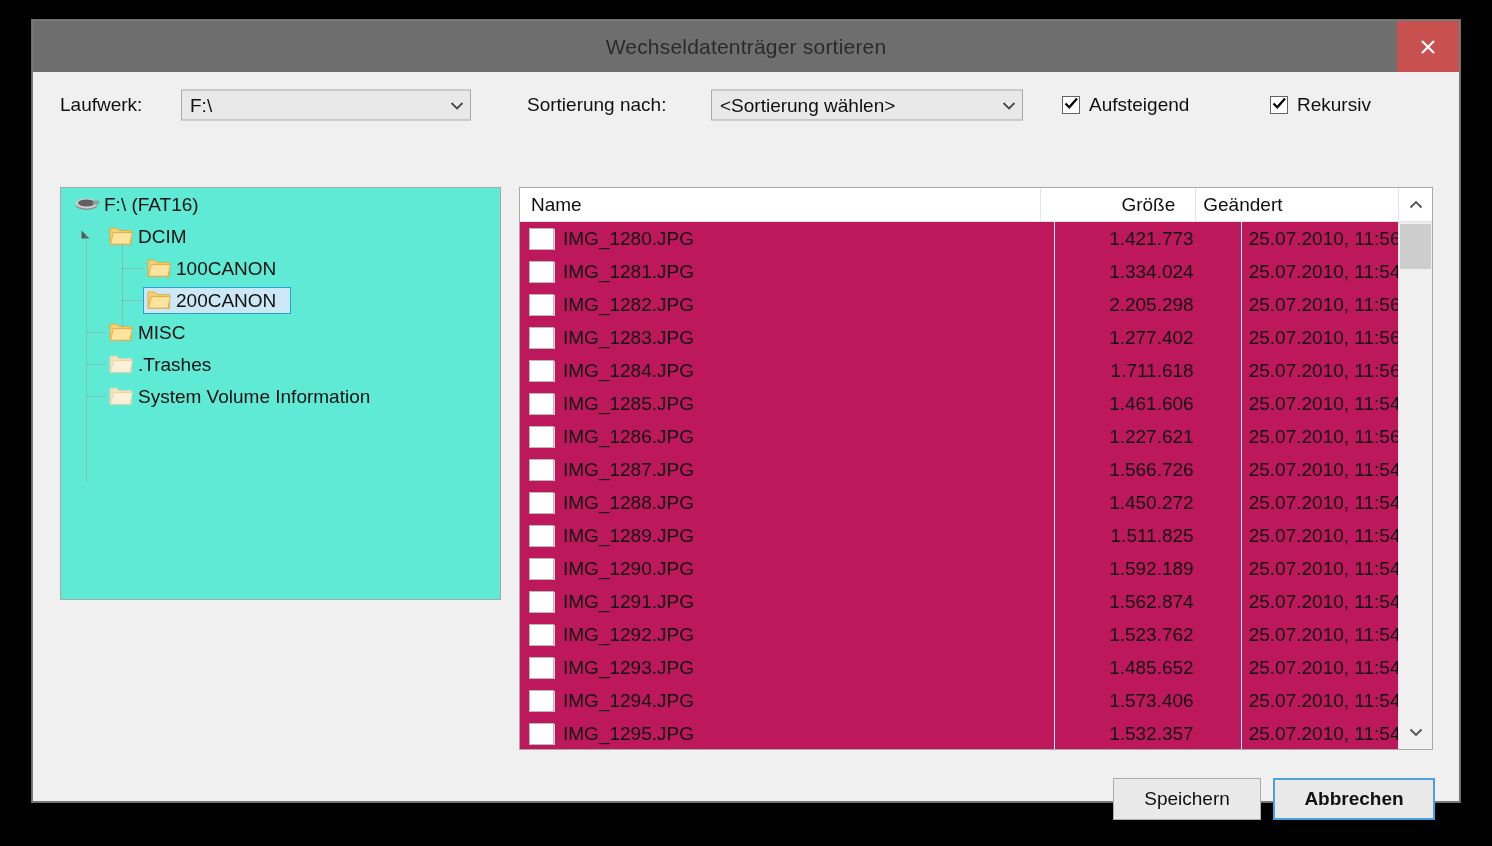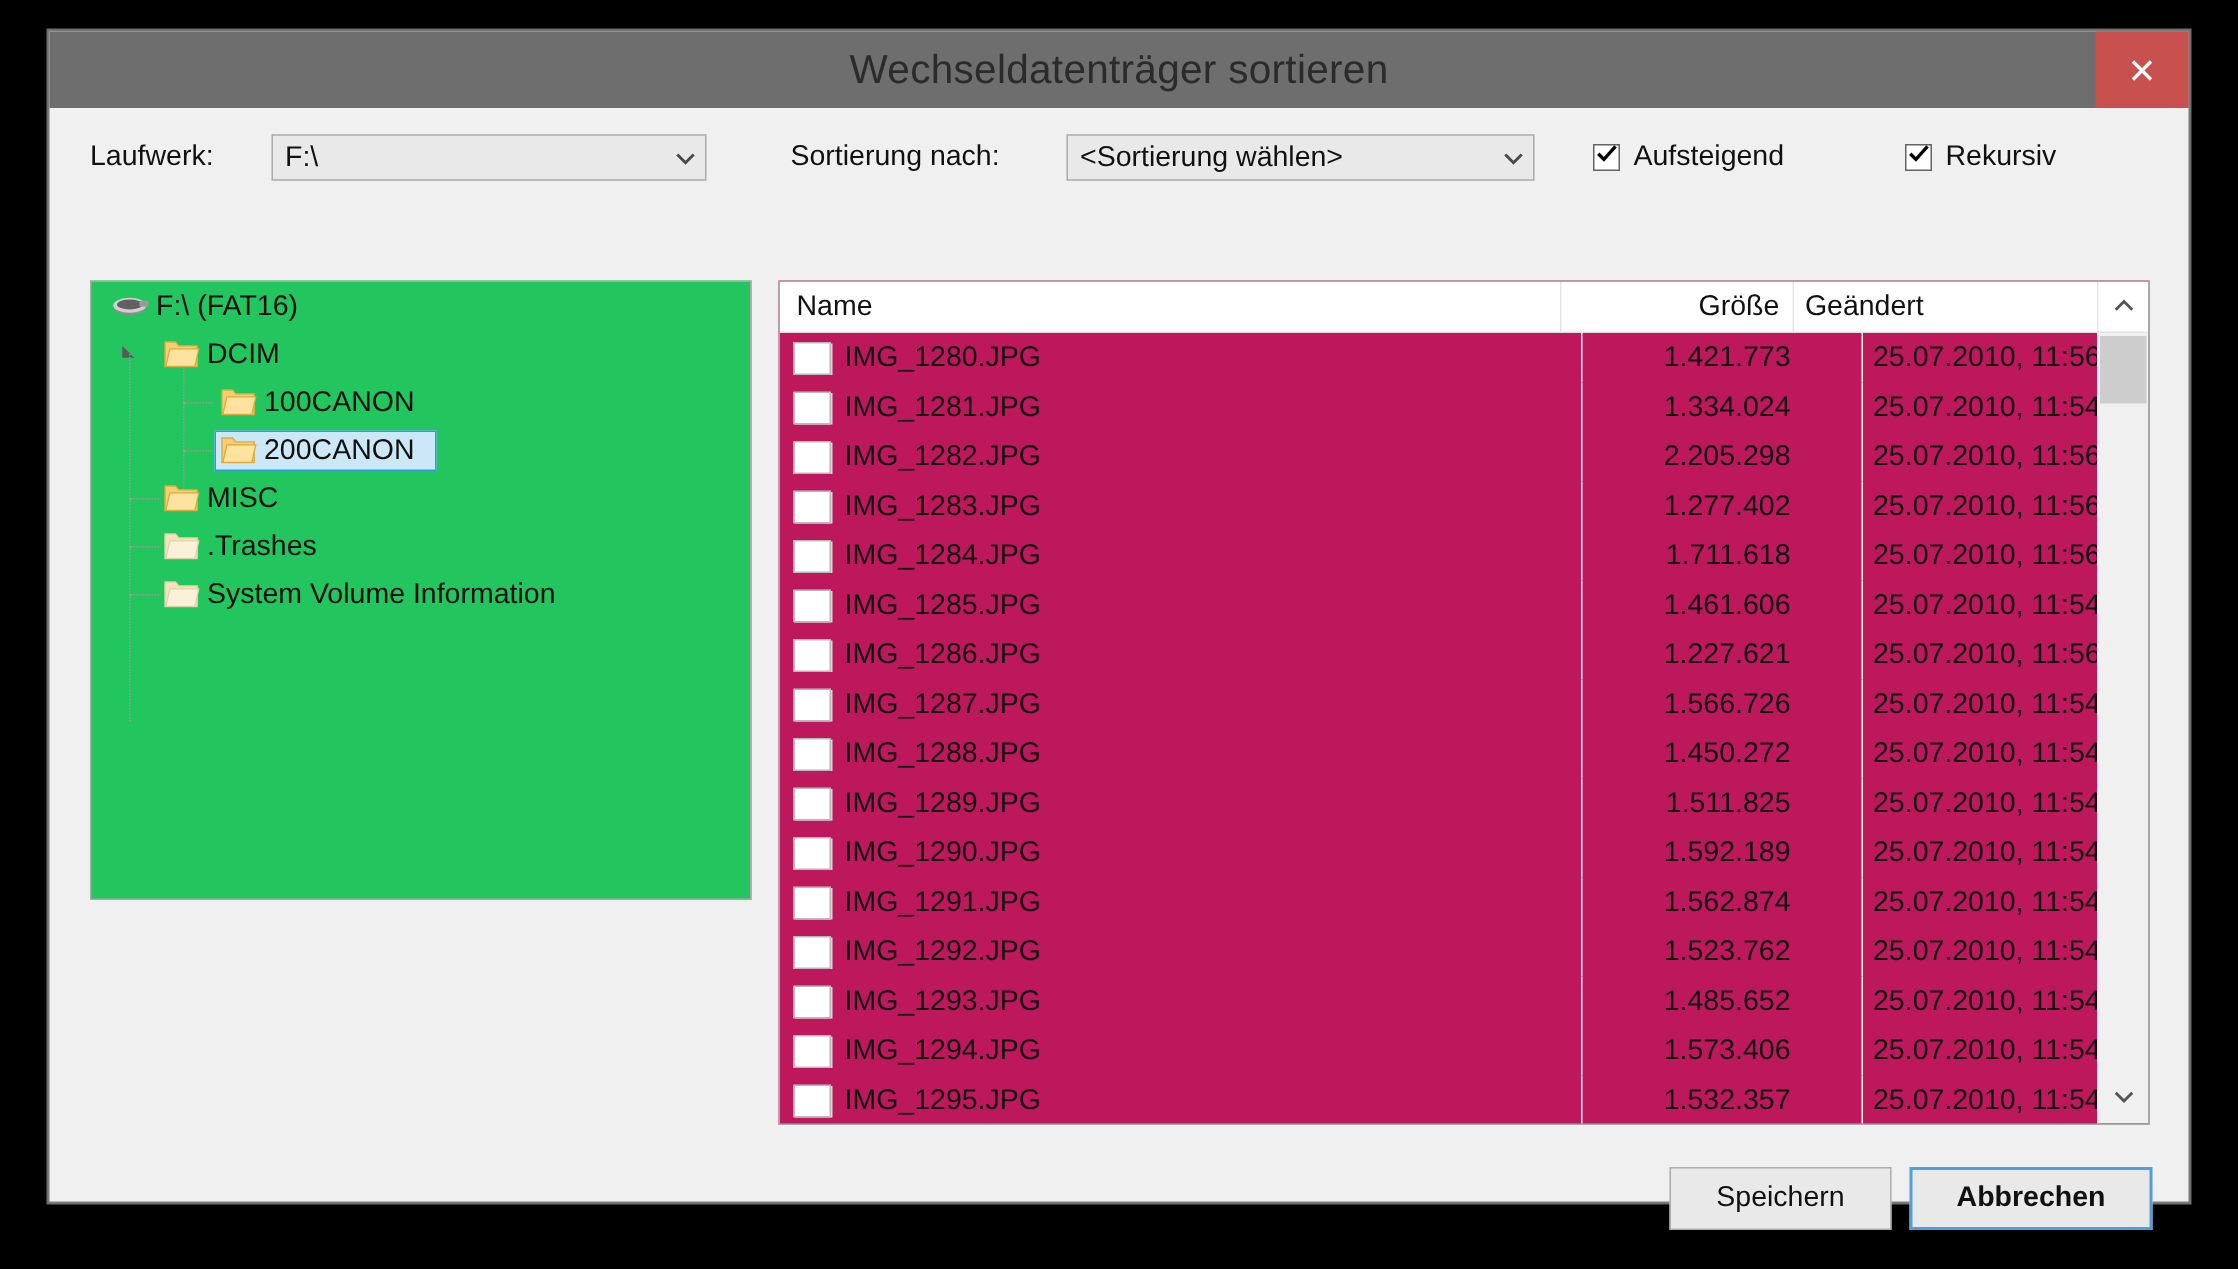--- a/index.html
+++ b/index.html
@@ -25,21 +25,21 @@
   #titlebar {
     position: relative;
     height: 51px;
     background: #6e6e6e;
     display: flex;
     align-items: center;
     justify-content: center;
   }
   #title-text {
     color: #2b2b2b;
-    font-size: 27px;
+    font-size: 21px;
     letter-spacing: .2px;
     user-select: none;
   }
   #close-btn {
     position: absolute;
     right: 0; top: 0;
     width: 62px; height: 51px;
     background: #c8504f;
     display: flex; align-items: center; justify-content: center;
     cursor: pointer;
@@ -117,21 +117,21 @@
     font-size: 19px;
     color: #111;
     white-space: nowrap;
   }
 
   
   #tree-panel {
     position: absolute;
     left: 25px; top: 113px;
     width: 441px; height: 413px;
-    background: #22c55e;
+    background: #5eead4;
     border: 1px solid #a9a9a9;
     overflow: hidden;
   }
   .tree-row {
     position: relative;
     height: 32px;
     display: flex;
     align-items: center;
     cursor: pointer;
     white-space: nowrap;
@@ -184,21 +184,21 @@
   .hcell {
     font-size: 19px;
     color: #111;
     height: 34px;
     display: flex;
     align-items: center;
     border-right: 1px solid #e5e5e5;
     cursor: pointer;
   }
   #h-name { width: 522px; padding-left: 11px; }
-  #h-size { width: 155px; justify-content: flex-end; padding-right: 9px; }
+  #h-size { width: 155px; justify-content: flex-end; padding-right: 20px; }
   #h-date { width: 202px; padding-left: 7px; border-right: none; }
   #h-scroll {
     width: 34px; height: 34px;
     display: flex; align-items: center; justify-content: center;
     border-left: 1px solid #e5e5e5;
     cursor: pointer;
   }
 
   #list-body { position: relative; }
   .frow {

